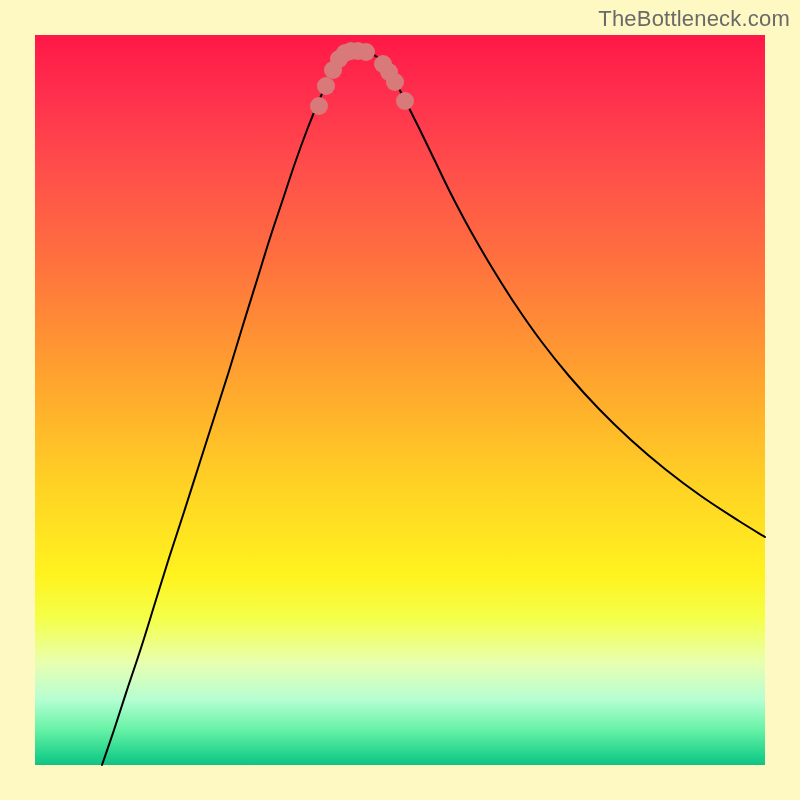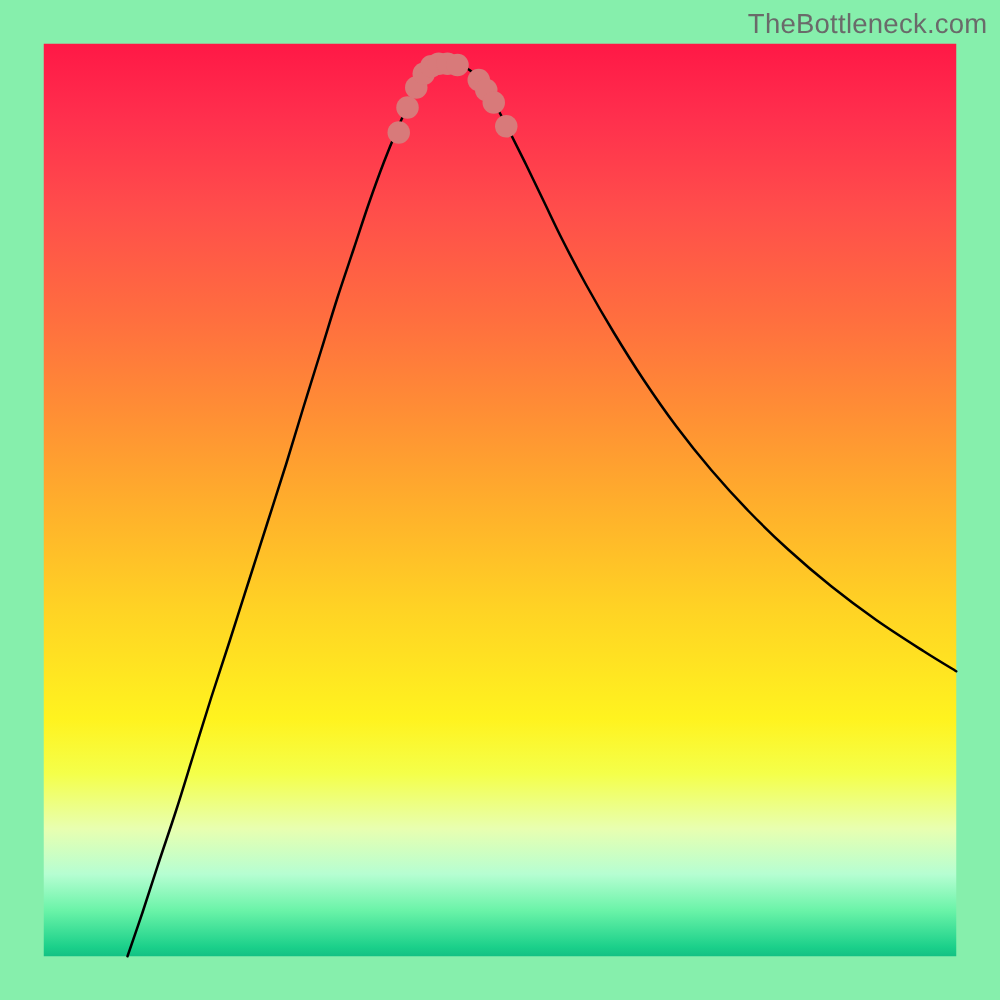--- a/index.html
+++ b/index.html
@@ -9,21 +9,21 @@
     height: 800px;
     background: #000;
     overflow: hidden;
   }
   .frame {
     position: absolute;
     left: 0;
     top: 0;
     width: 800px;
     height: 800px;
-    background: #86efac;
+    background: #fef9c3;
   }
   .plot {
     position: absolute;
     left: 35px;
     top: 35px;
     width: 730px;
     height: 730px;
     background: linear-gradient(
       to bottom,
       #ff1846 0%,

